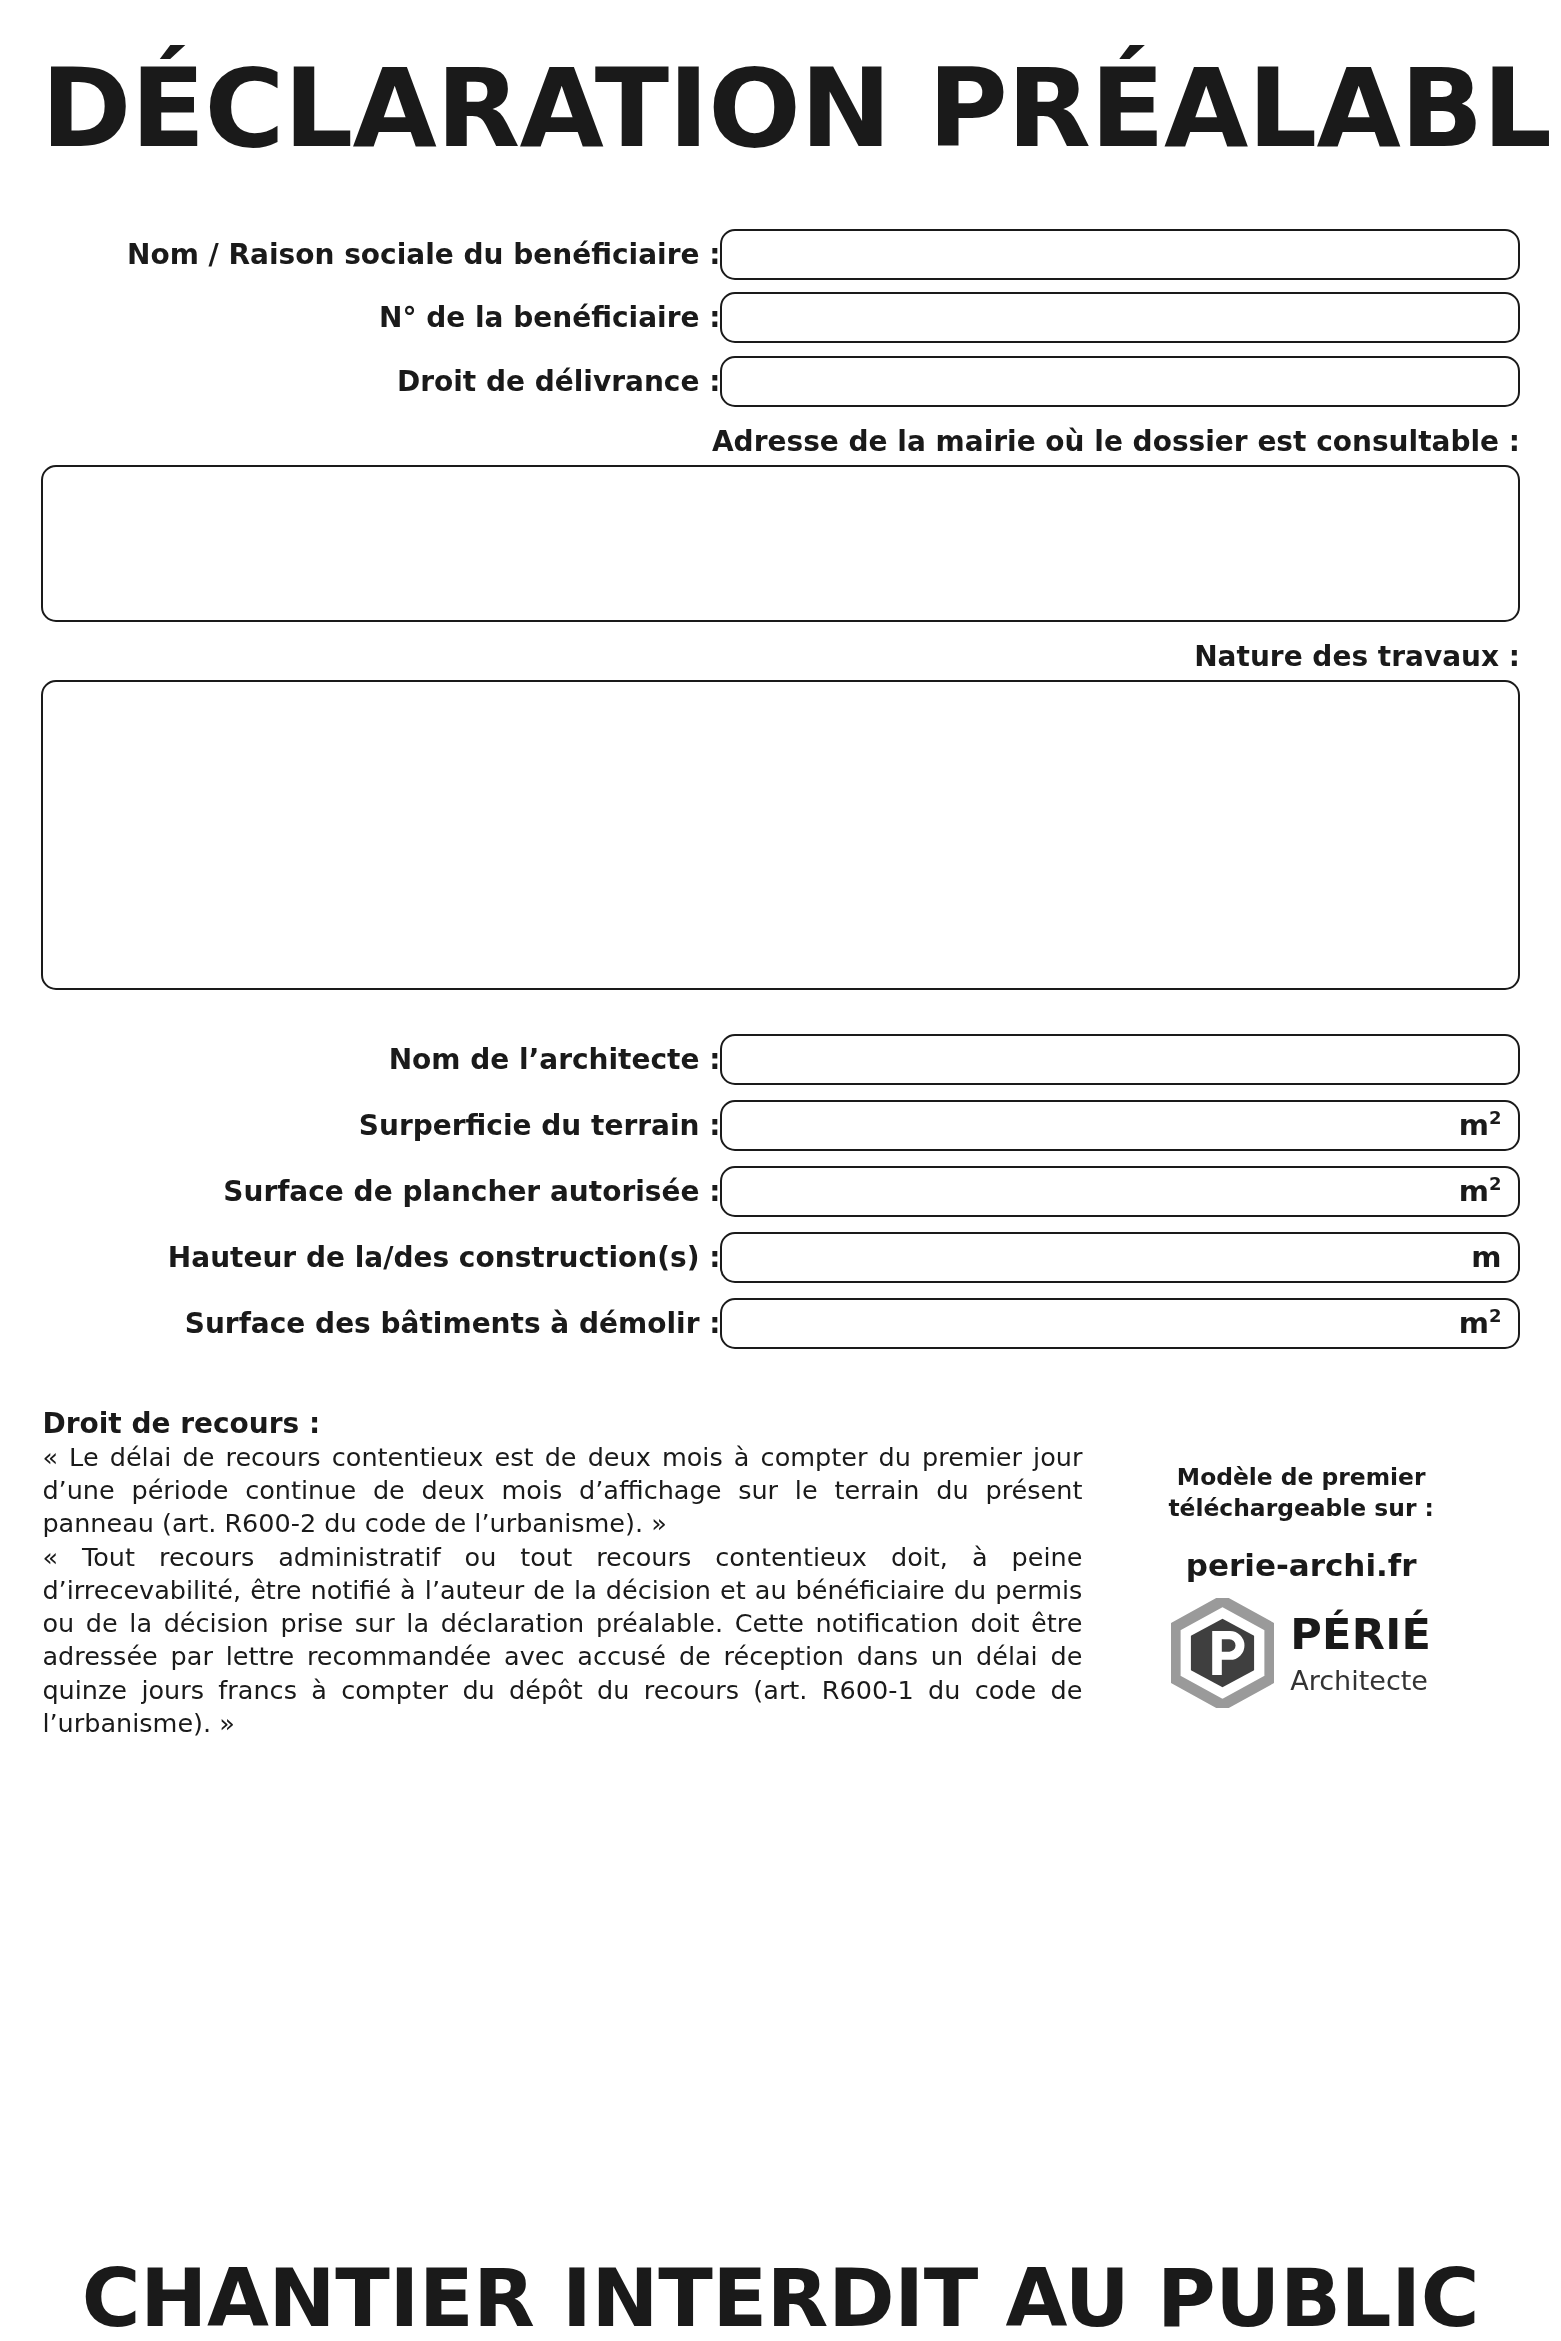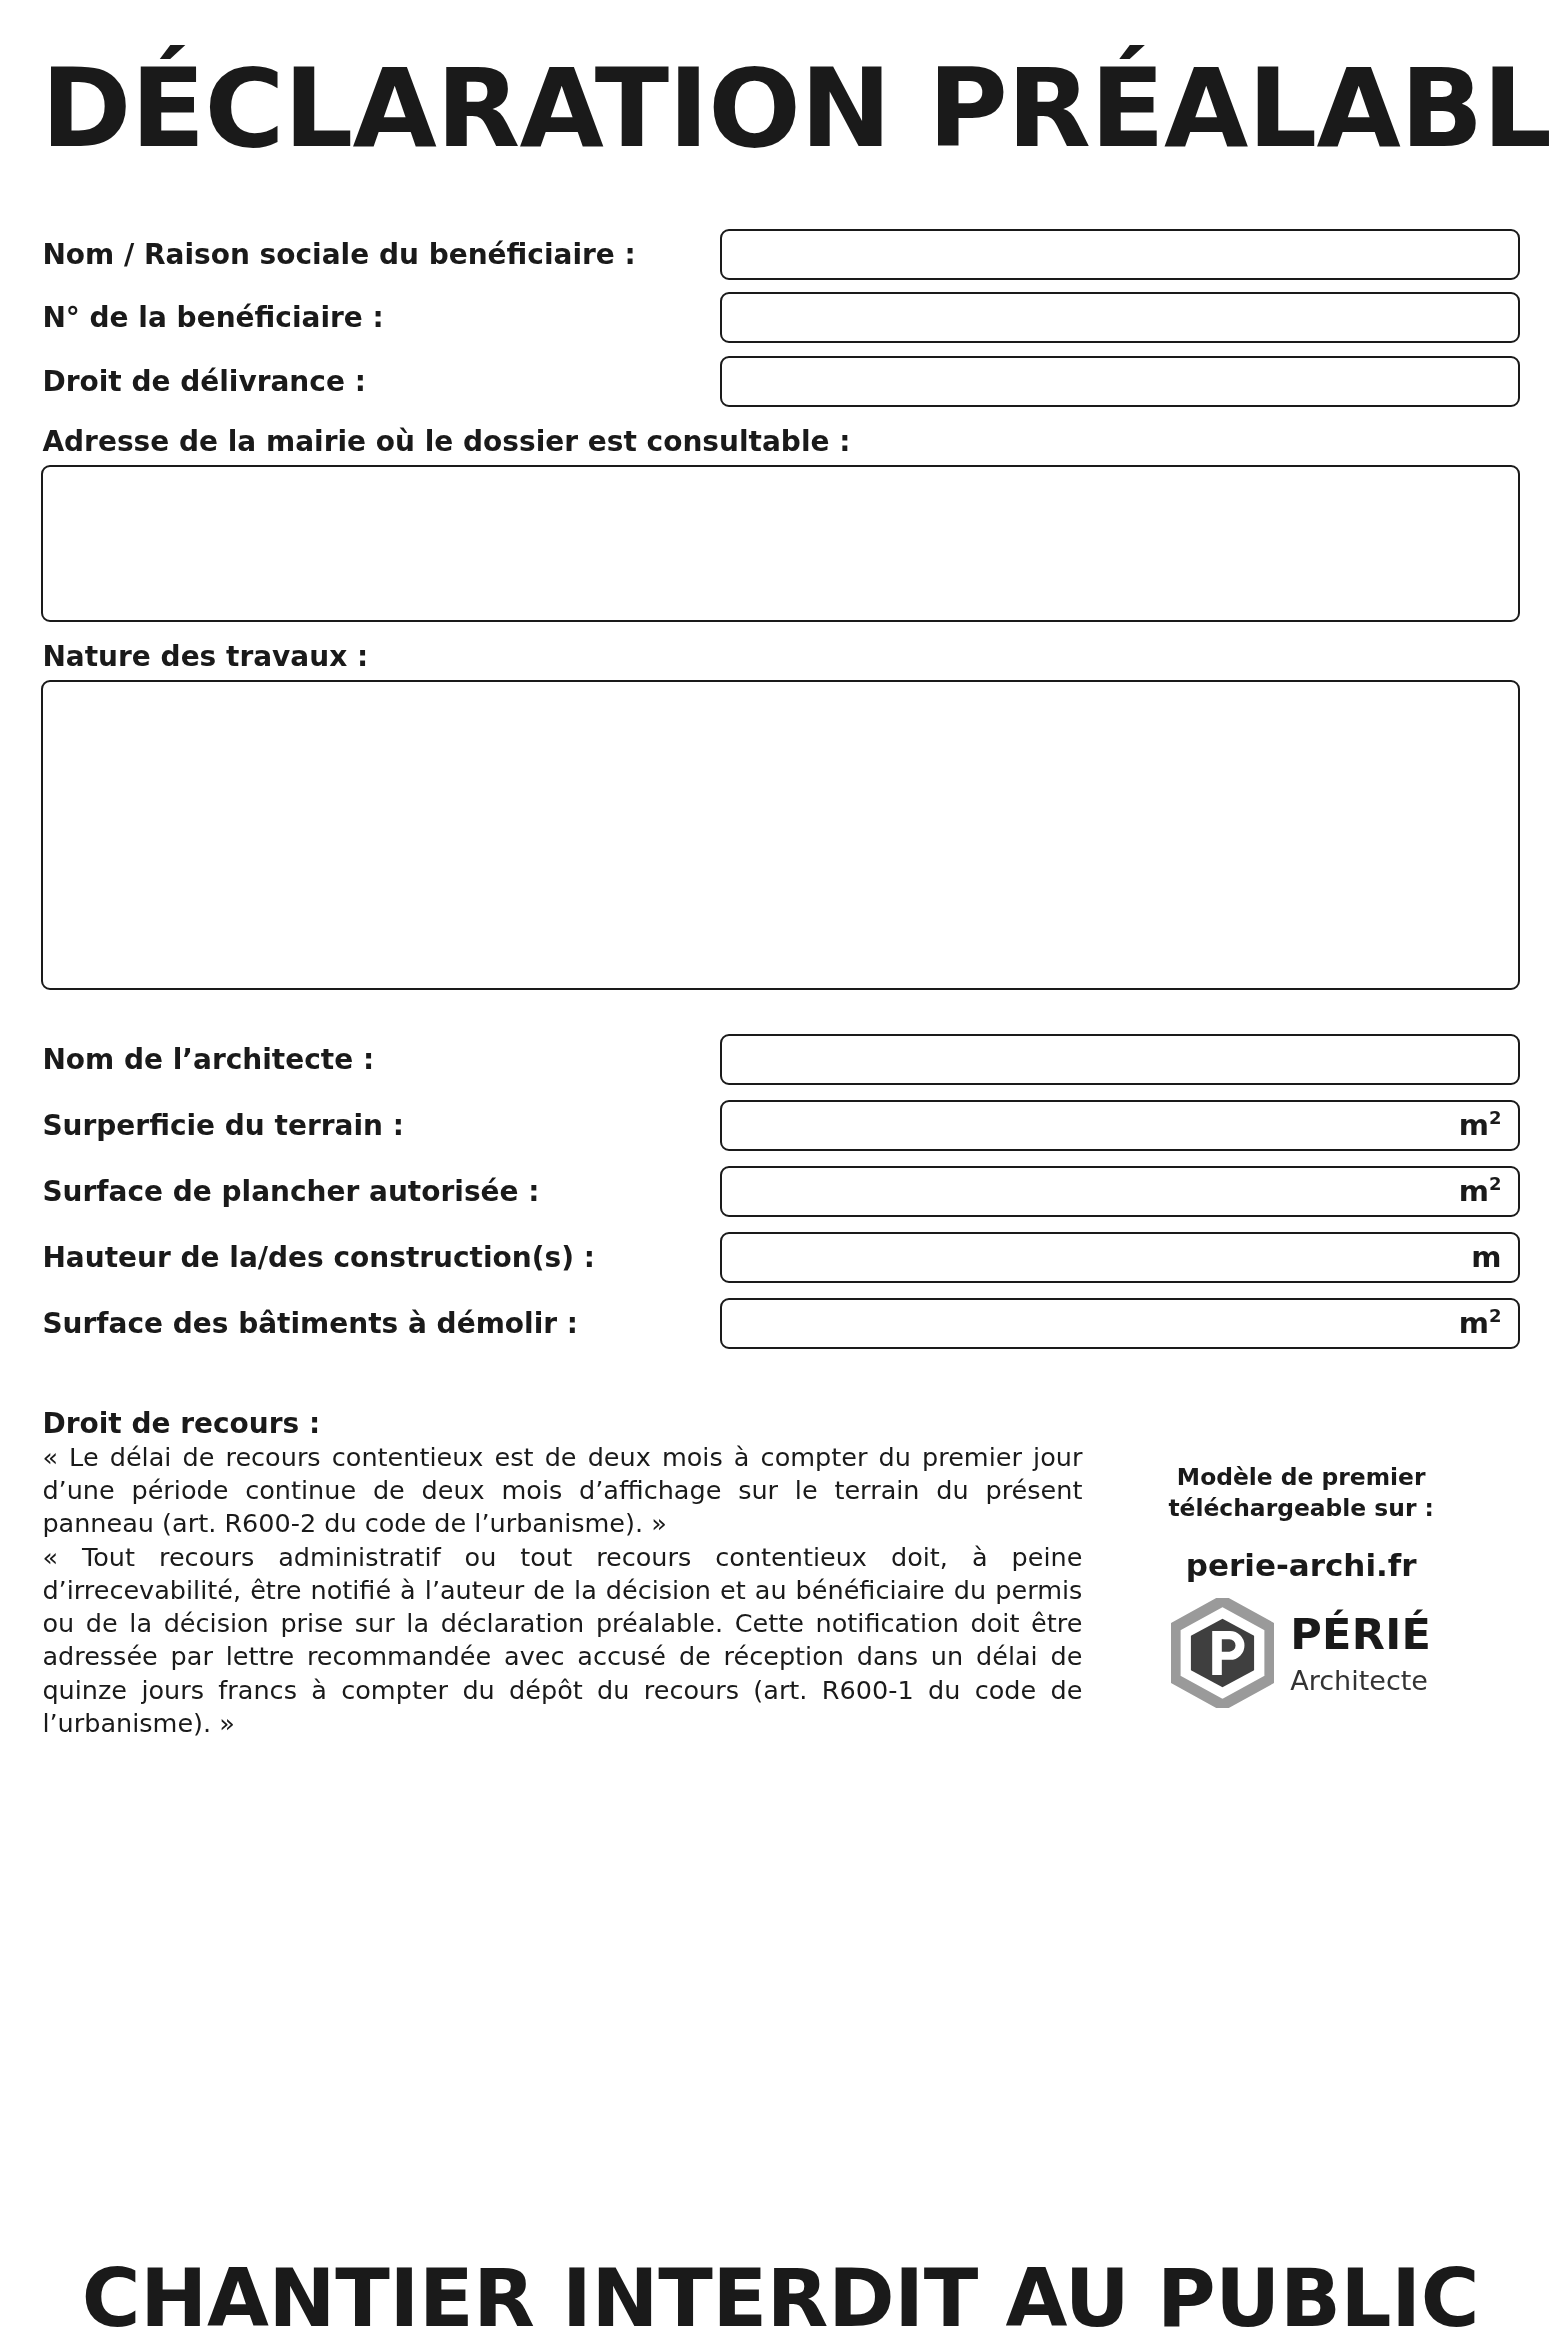--- a/index.html
+++ b/index.html
@@ -31,39 +31,40 @@
     text-align: center;
     line-height: 1.0;
     margin-top: 54px;
     margin-bottom: 0;
     white-space: nowrap;
   }
 
   
   .form-area {
     margin-top: 66px;
+    text-align: right;
   }
   .row {
     display: flex;
     align-items: center;
     margin-bottom: 12.4px;
   }
   .row .label {
     font-size: 28px;
     font-weight: 700;
     white-space: nowrap;
     padding-left: 1.4px;
   }
   .row.inline .label {
     width: 678px;
     flex: 0 0 678px;
   }
   .box {
     border: 2.8px solid #1a1a1a;
-    border-radius: 9px;
+    border-radius: 15px;
     box-sizing: border-box;
     background: #fff;
     position: relative;
   }
   .row.inline .box {
     flex: 1 1 auto;
     height: 51px;
   }
   .unit {
     position: absolute;

